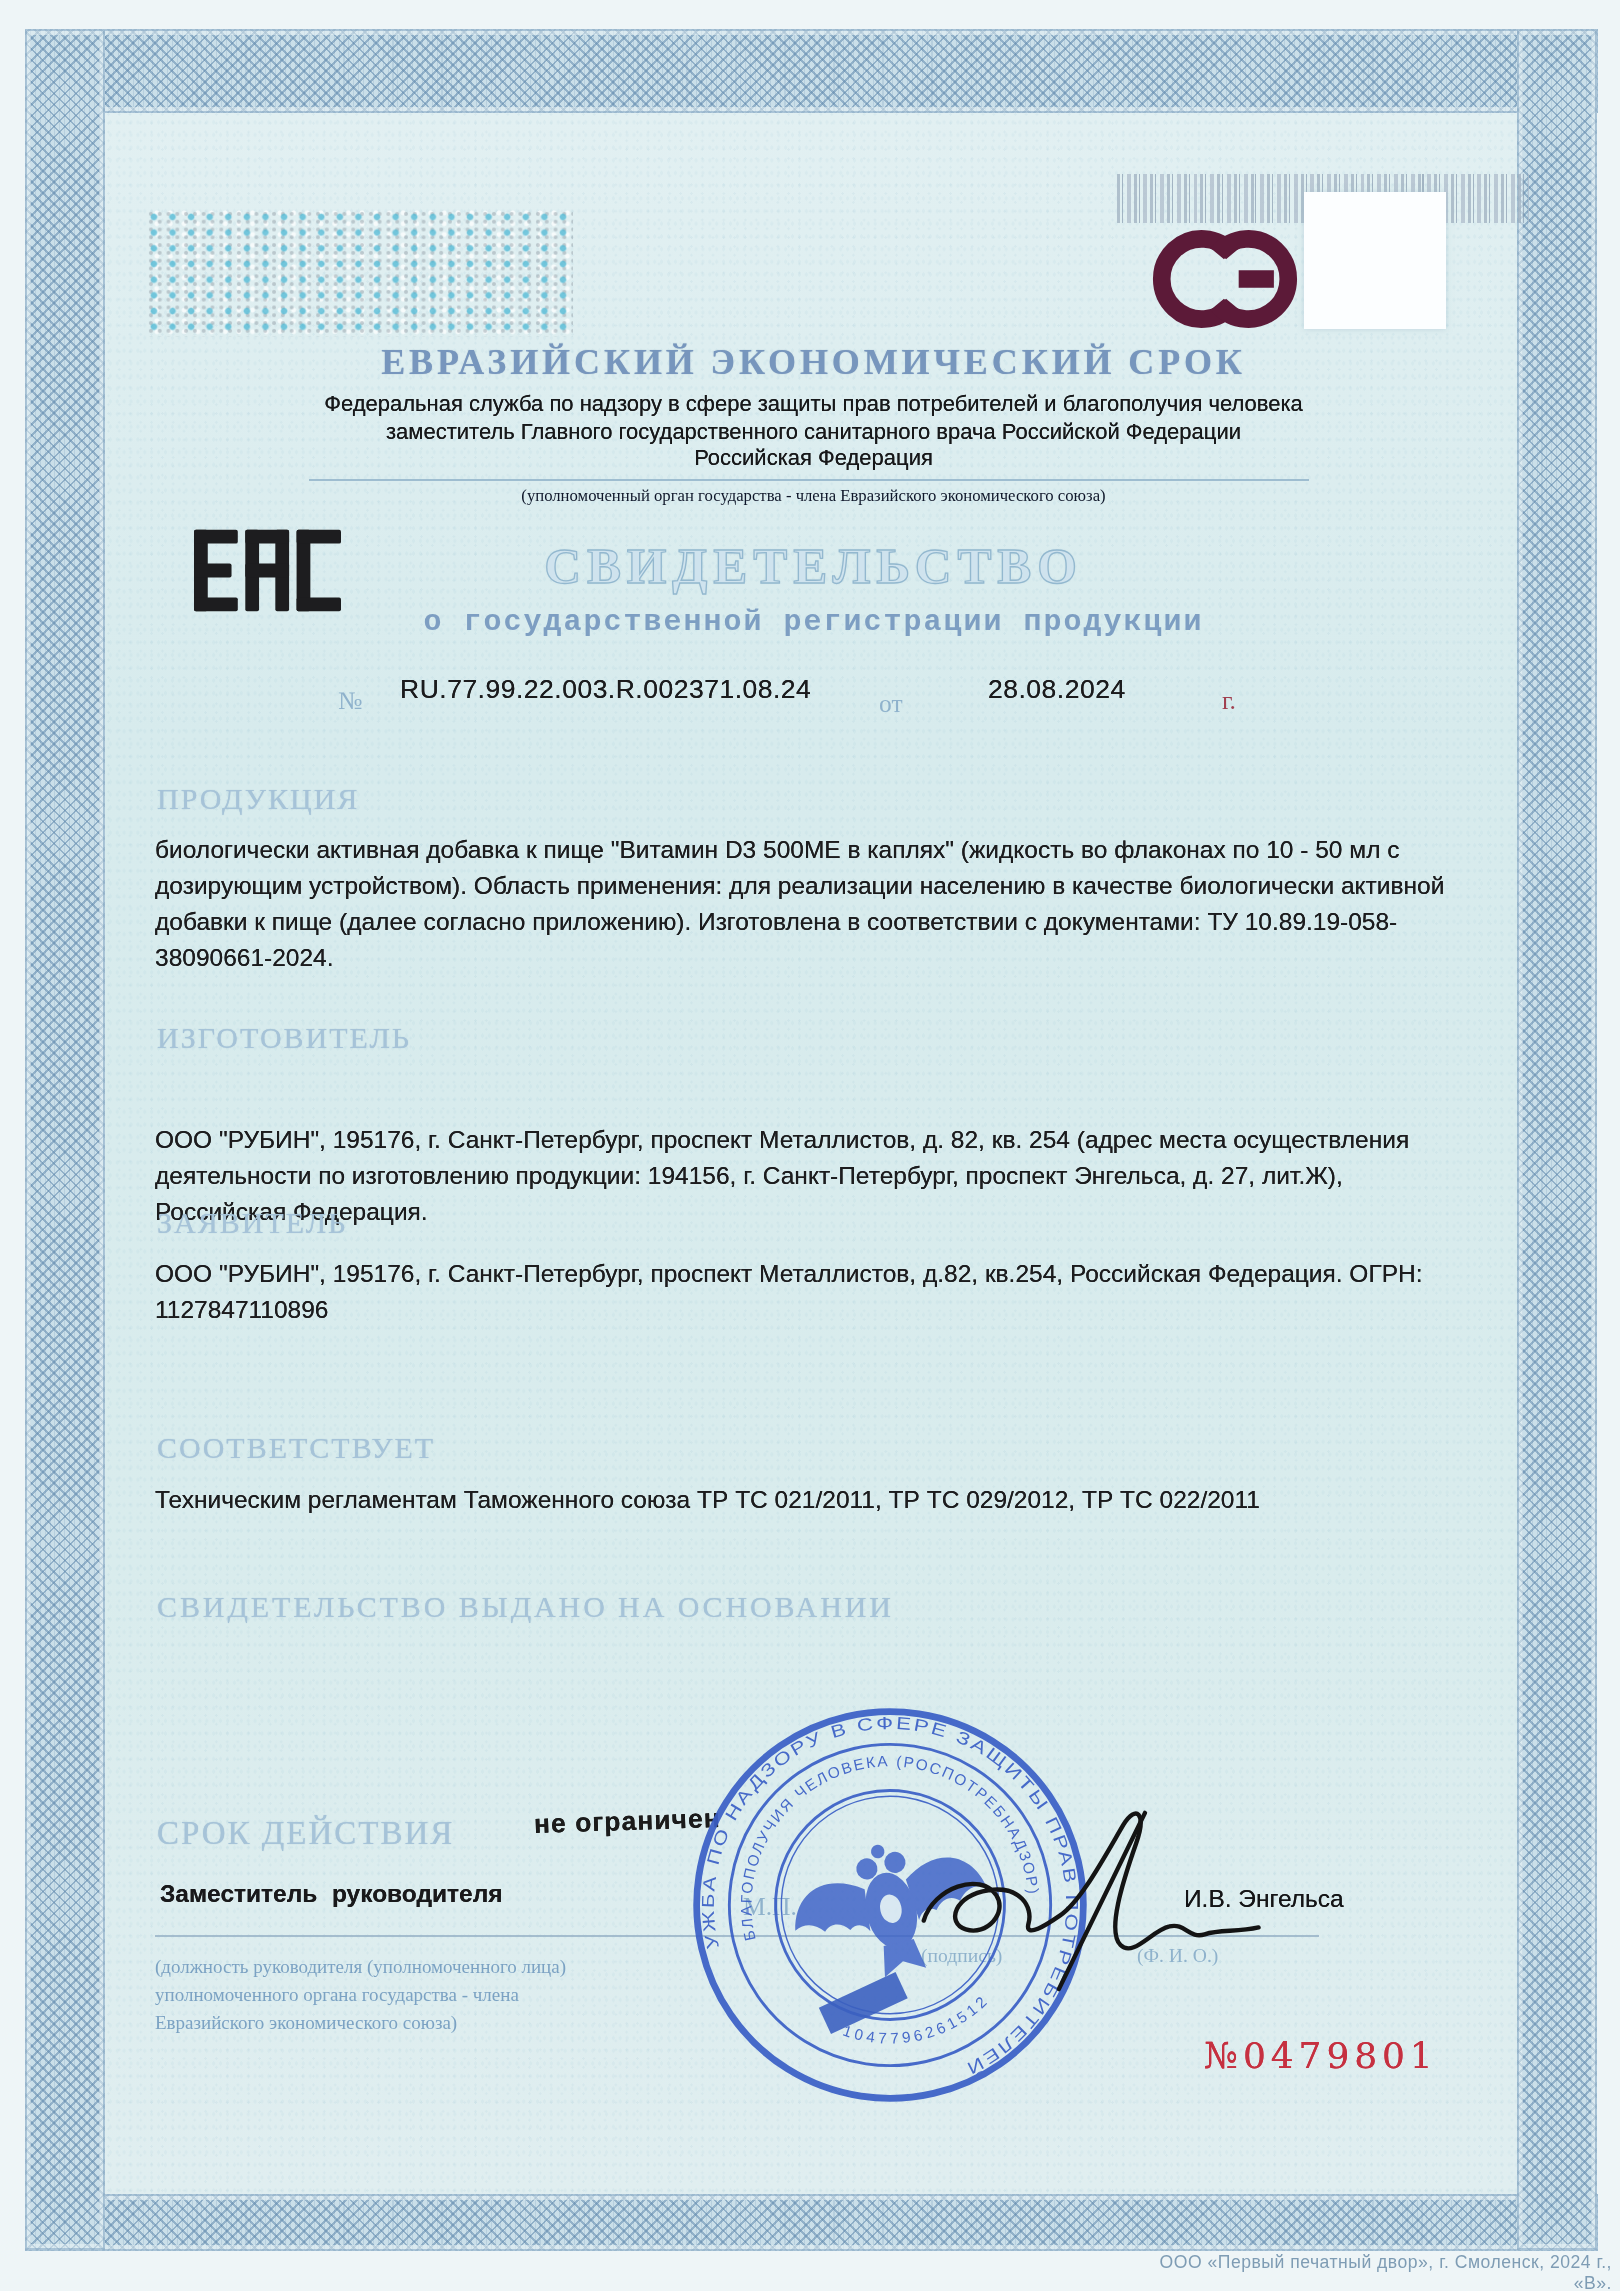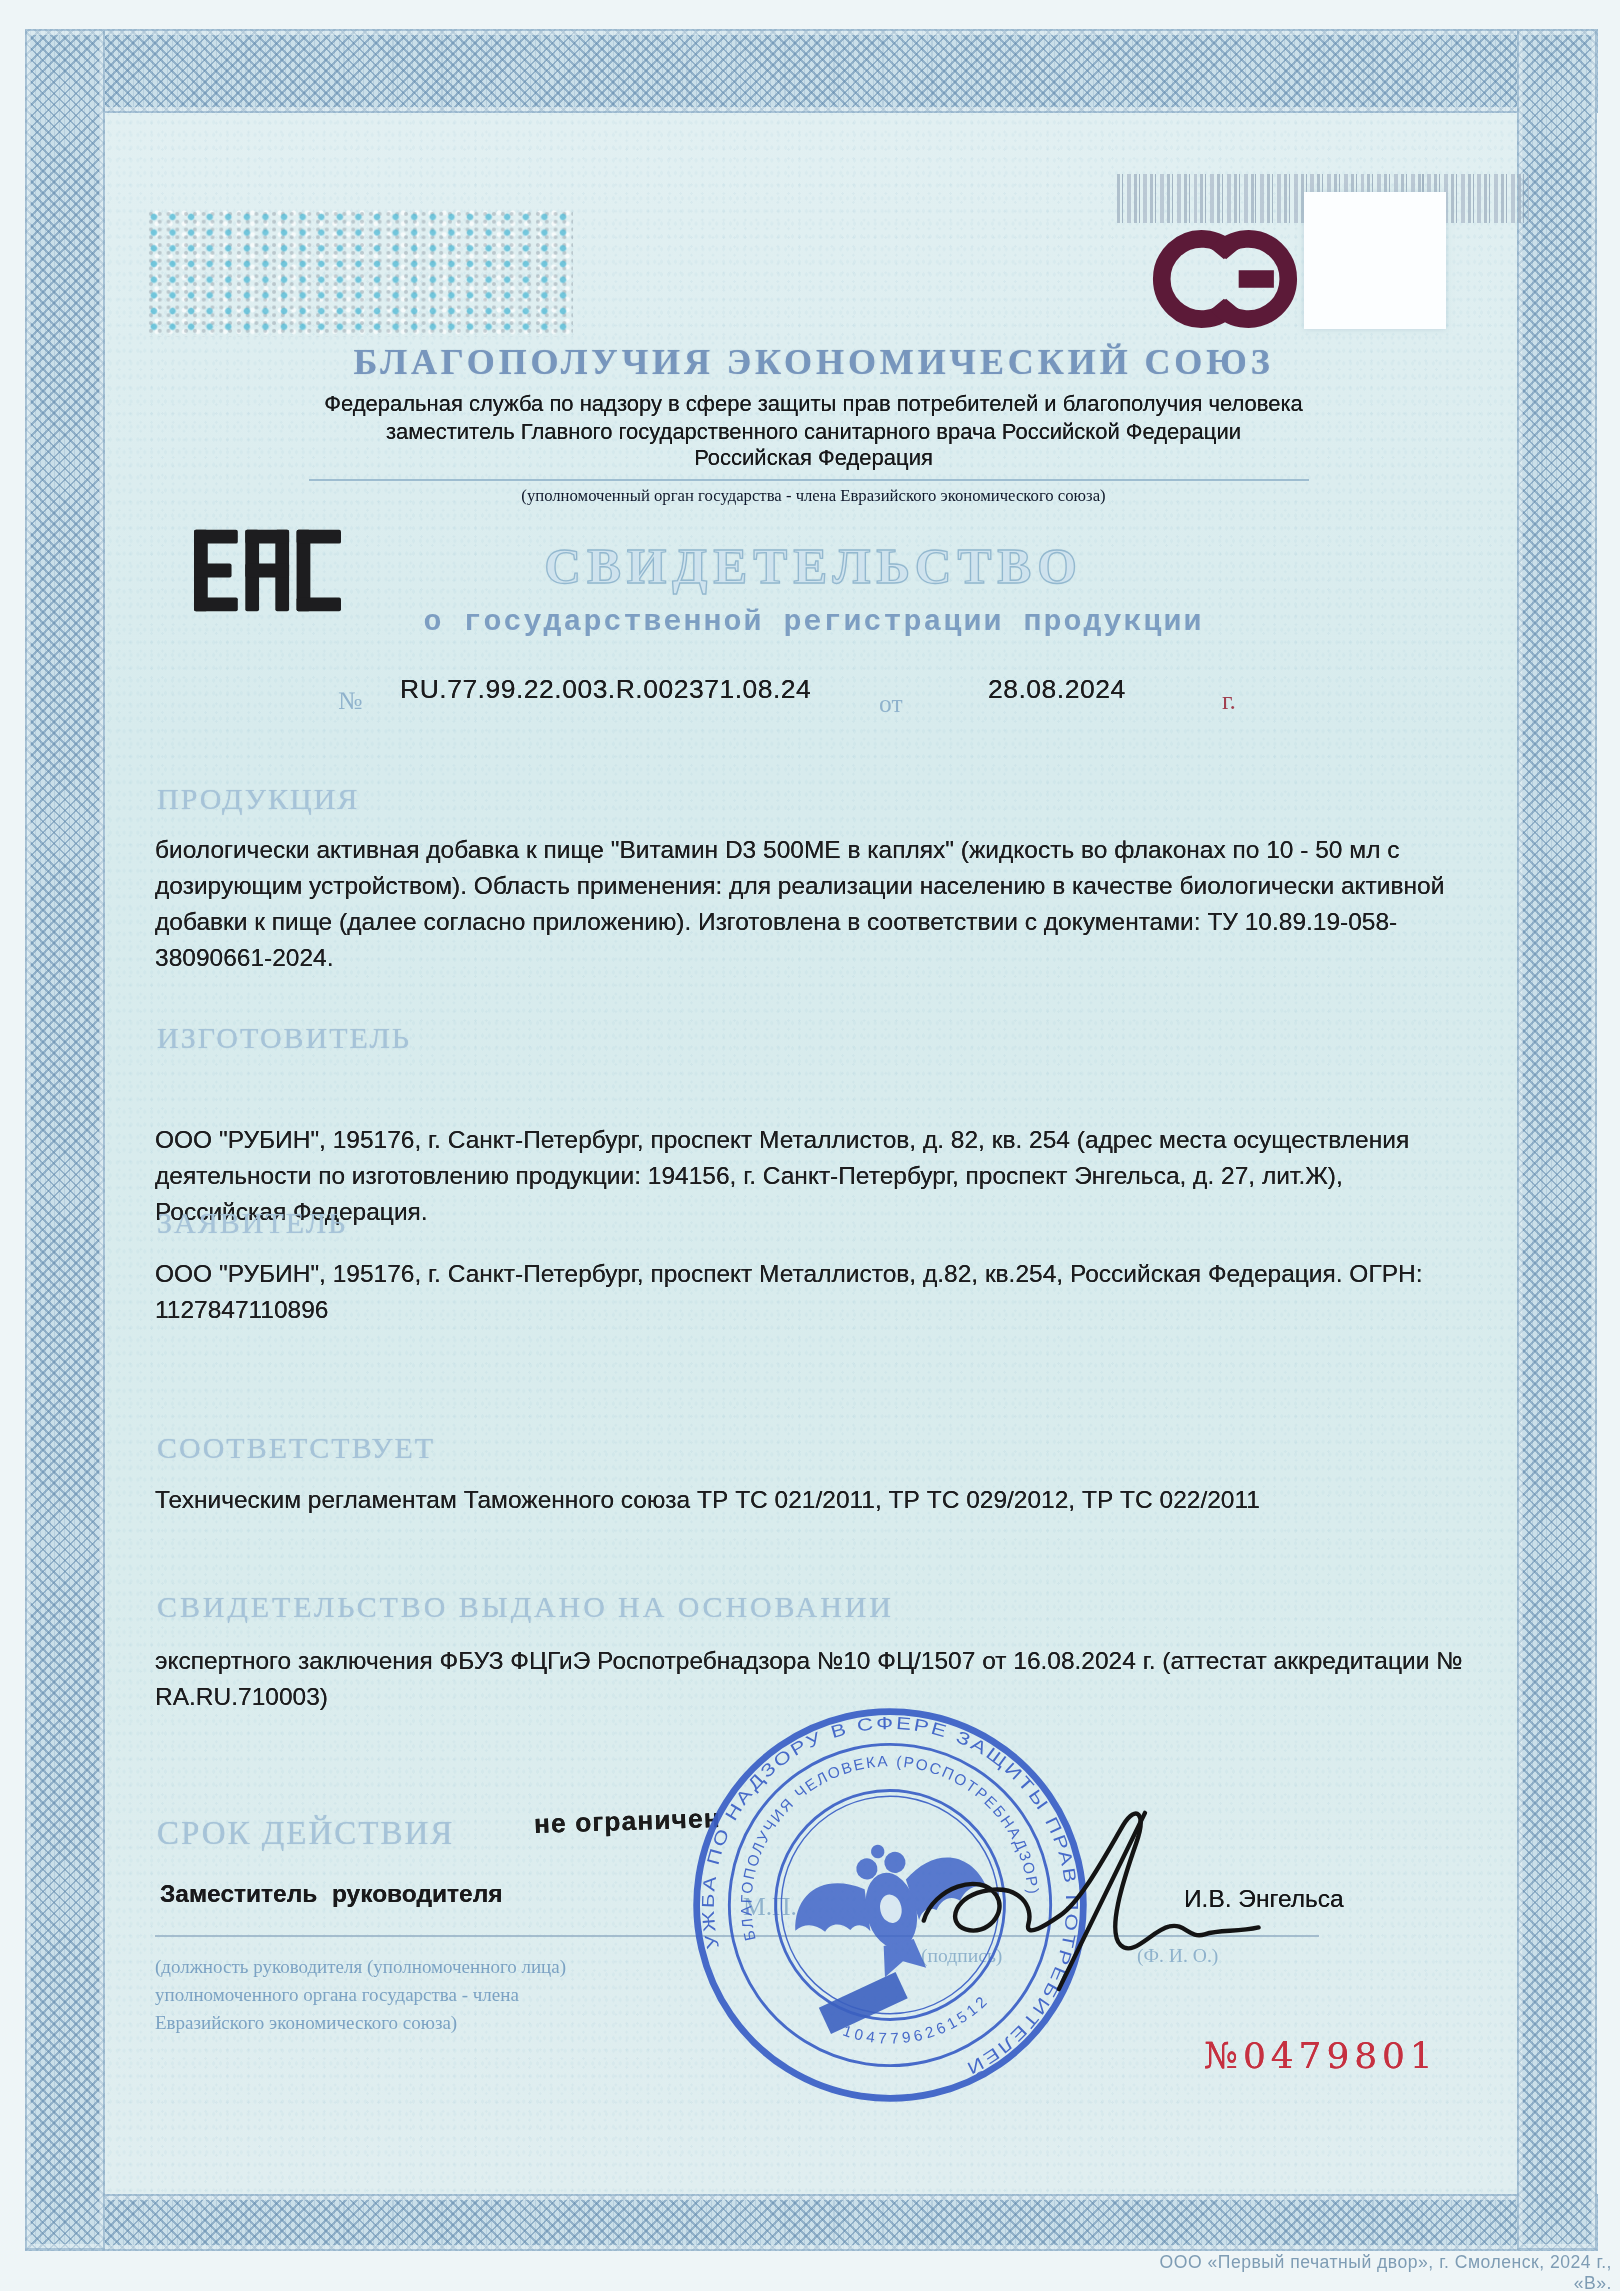--- a/index.html
+++ b/index.html
@@ -172,21 +172,21 @@
       <rect x="82" y="0" width="22" height="130" rx="3"></rect>
       <rect x="130" y="0" width="22" height="130" rx="3"></rect>
       <rect x="82" y="0" width="70" height="22" rx="3"></rect>
       <rect x="82" y="54" width="70" height="22" rx="3"></rect>
       <rect x="164" y="0" width="22" height="130" rx="3"></rect>
       <rect x="164" y="0" width="71" height="22" rx="3"></rect>
       <rect x="164" y="108" width="71" height="22" rx="3"></rect>
     </g>
   </svg>
 
-  <div class="center-col union-title">БЛАГОПОЛУЧИЯ ЭКОНОМИЧЕСКИЙ СОЮЗ</div>
+  <div class="center-col union-title">ЕВРАЗИЙСКИЙ ЭКОНОМИЧЕСКИЙ СРОК</div>
   <div class="center-col auth l1">Федеральная служба по надзору в сфере защиты прав потребителей и благополучия человека</div>
   <div class="center-col auth l2">заместитель Главного государственного санитарного врача Российской Федерации</div>
   <div class="center-col auth l3">Российская Федерация</div>
   <div class="rule"></div>
   <div class="center-col auth-note">(уполномоченный орган государства - члена Евразийского экономического союза)</div>
 
   <div class="center-col doc-title">СВИДЕТЕЛЬСТВО</div>
   <div class="center-col doc-subtitle">о государственной регистрации продукции</div>
 
   <span class="numrow-label no-label">№</span>
@@ -201,21 +201,20 @@
   <div class="sec-h h-manu">ИЗГОТОВИТЕЛЬ</div>
   <div class="sec-b b-manu">ООО "РУБИН", 195176, г. Санкт-Петербург, проспект Металлистов, д. 82, кв. 254 (адрес места осуществления деятельности по изготовлению продукции: 194156, г. Санкт-Петербург, проспект Энгельса, д. 27, лит.Ж), Российская Федерация.</div>
 
   <div class="sec-h h-appl">ЗАЯВИТЕЛЬ</div>
   <div class="sec-b b-appl">ООО "РУБИН", 195176, г. Санкт-Петербург, проспект Металлистов, д.82, кв.254, Российская Федерация. ОГРН: 1127847110896</div>
 
   <div class="sec-h h-comp">СООТВЕТСТВУЕТ</div>
   <div class="sec-b b-comp">Техническим регламентам Таможенного союза ТР ТС 021/2011, ТР ТС 029/2012, ТР ТС 022/2011</div>
 
   <div class="sec-h h-basis">СВИДЕТЕЛЬСТВО ВЫДАНО НА ОСНОВАНИИ</div>
-  <div class="sec-b b-basis">экспертного заключения ФБУЗ ФЦГиЭ Роспотребнадзора №10 ФЦ/1507 от 16.08.2024 г. (аттестат аккредитации № RA.RU.710003)</div>
 
   <div class="sec-h h-validity">СРОК ДЕЙСТВИЯ</div>
   <div class="validity-val">не ограничен</div>
 
   <div class="position-title">Заместитель  руководителя</div>
   <div class="sign-line"></div>
   <span class="sign-label lbl-mp">М.П.</span>
   <span class="sign-label lbl-sign">(подпись)</span>
   <span class="sign-label lbl-fio">(Ф. И. О.)</span>
   <div class="signer-name">И.В. Энгельса</div>

